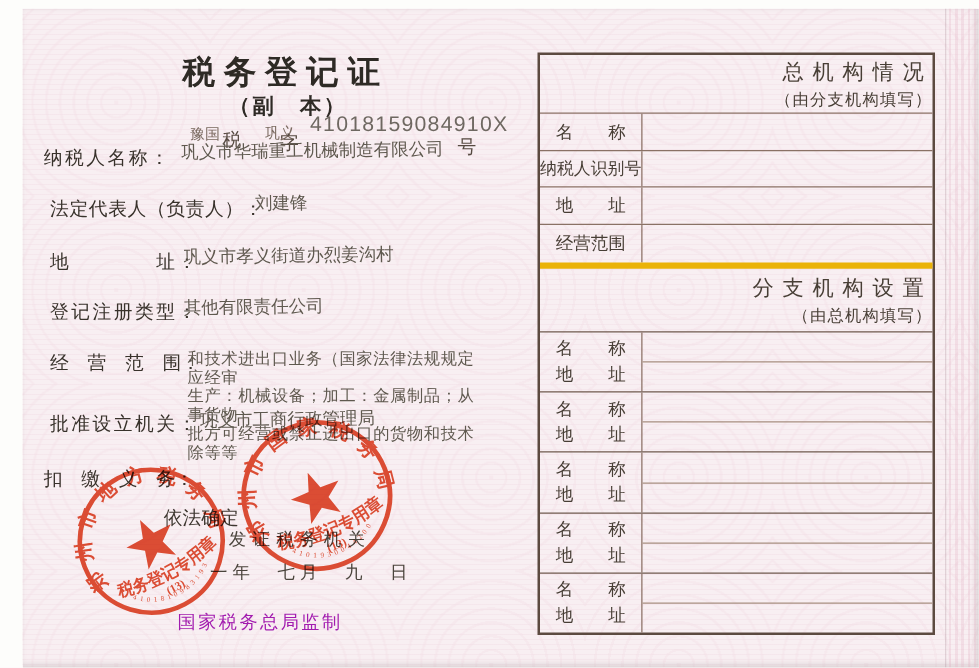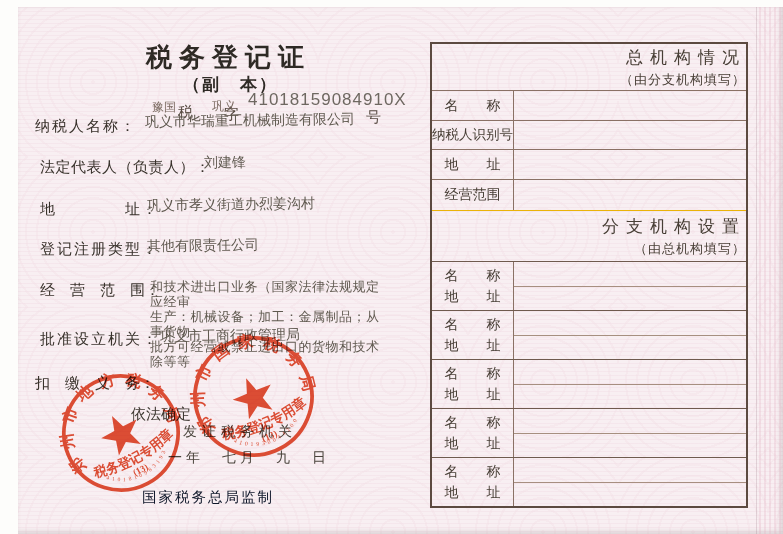--- a/index.html
+++ b/index.html
@@ -116,21 +116,21 @@
     <span class="abs val" style="left:160px;top:327px;">巩义市工商行政管理局</span>
   </div>
 
   <div class="abs" style="left:0;top:0;">
     <span class="abs lbl" style="left:35px;top:374px;letter-spacing:0;">扣　缴　义　务：</span>
     <span class="abs val-kai" style="left:131px;top:373px;">依法确定</span>
   </div>
 
   <div class="abs small-note" style="left:183px;top:423px;letter-spacing:5px;">发证税务机关</div>
   <div class="abs small-note" style="left:168px;top:449px;letter-spacing:4px;">一年　七月　九　日</div>
-  <div class="abs small-note" style="left:142px;top:488px;letter-spacing:2px;font-size:14.5px;color:#0f172a;">国家税务总局监制</div>
+  <div class="abs small-note" style="left:142px;top:488px;letter-spacing:2px;font-size:14.5px;color:#a21caf;">国家税务总局监制</div>
 </div>
 
 <div class="tbl">
   <div class="th" style="height:46px;">
     <div class="th-title">总机构情况</div>
     <div class="th-sub">（由分支机构填写）</div>
   </div>
   <div class="trow" style="height:29px;">
     <div class="tcell-l">名　　称</div>
     <div class="tcell-r"></div>
@@ -140,21 +140,21 @@
     <div class="tcell-r"></div>
   </div>
   <div class="trow" style="height:29px;">
     <div class="tcell-l">地　　址</div>
     <div class="tcell-r"></div>
   </div>
   <div class="trow" style="height:30px;">
     <div class="tcell-l">经营范围</div>
     <div class="tcell-r"></div>
   </div>
-  <div class="th" style="height:50px;border-top:1px solid #eab308;">
+  <div class="th" style="height:50px;border-top:5px solid #eab308;">
     <div class="th-title">分支机构设置</div>
     <div class="th-sub">（由总机构填写）</div>
   </div>
 
   <div class="pair">
     <div class="pcell-l">
       <div>名　　称</div>
       <div>地　　址</div>
     </div>
     <div class="pcell-r">

